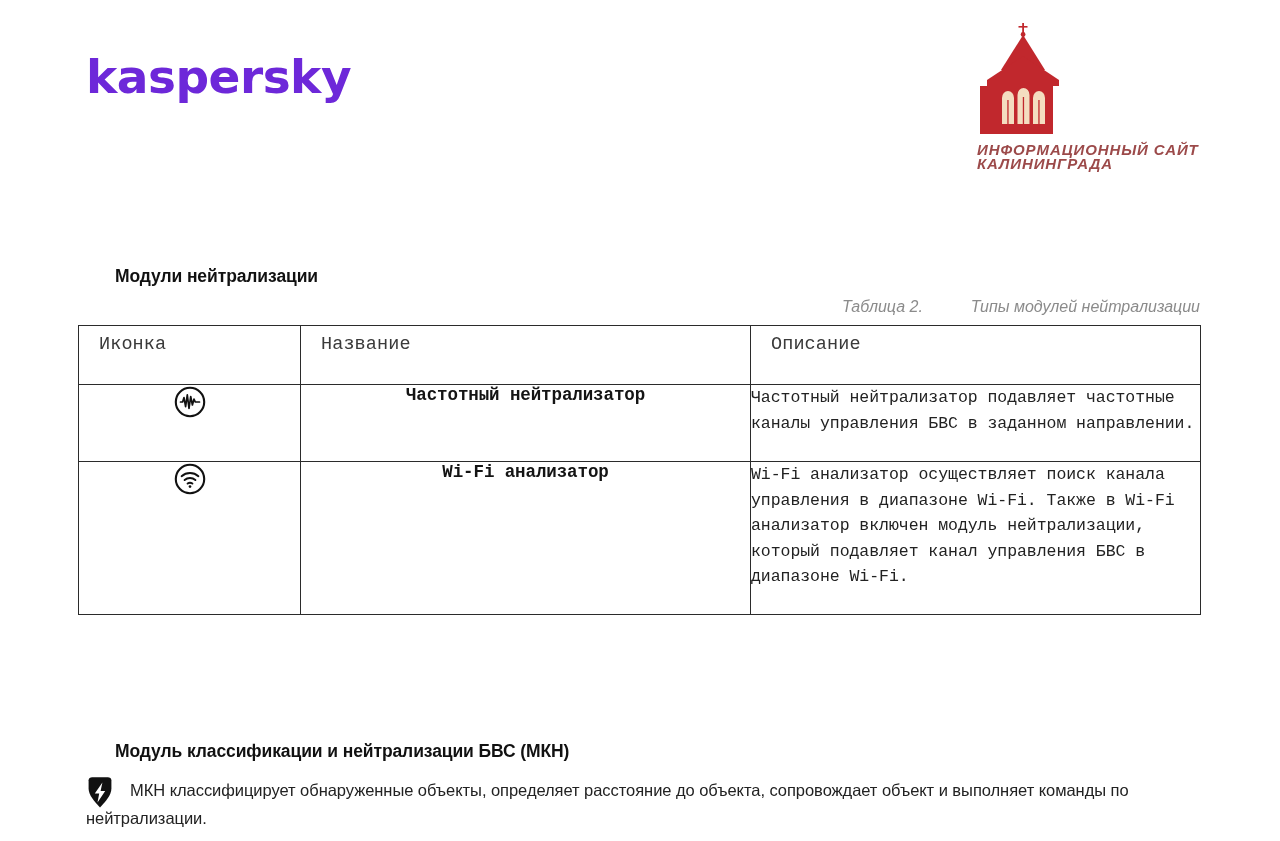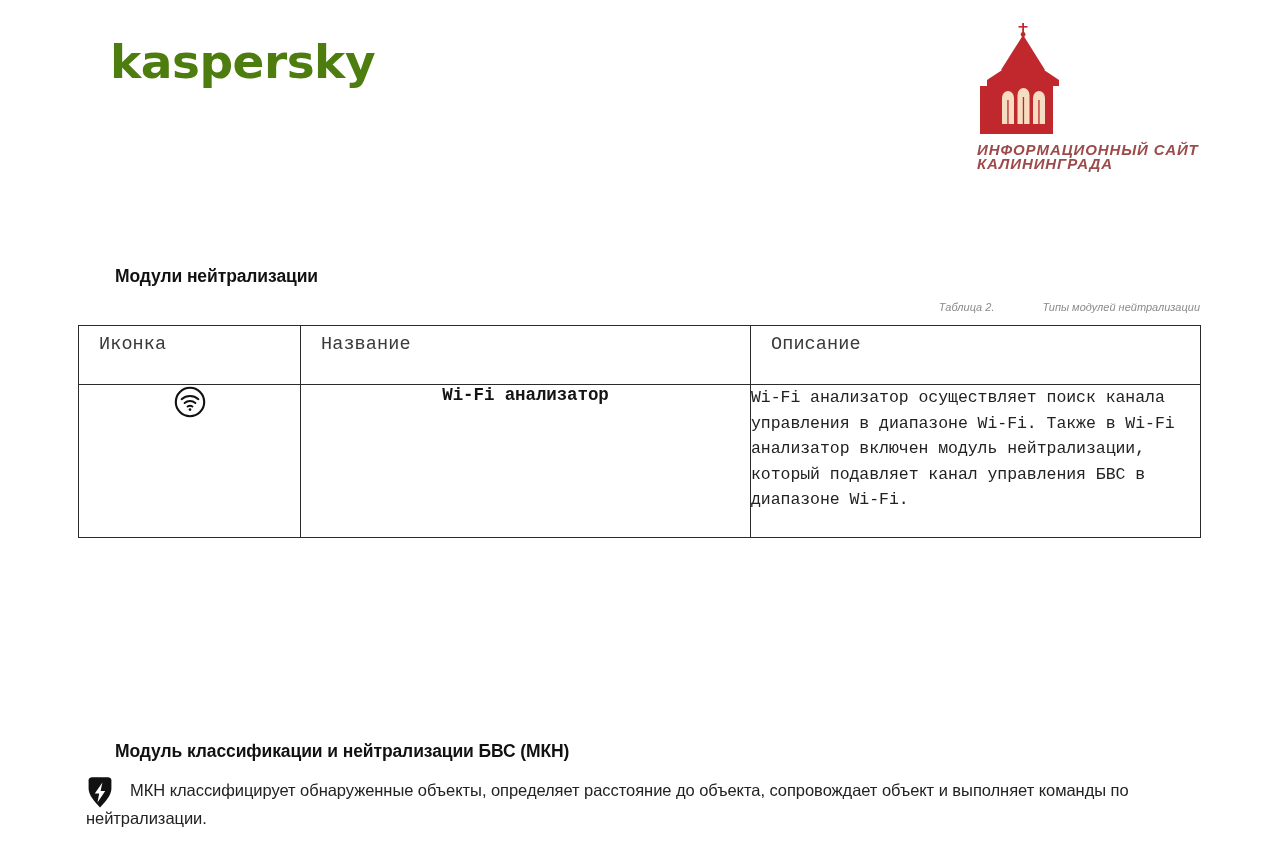--- a/index.html
+++ b/index.html
@@ -22,29 +22,28 @@
     position: absolute;
     top: 0;
     left: 0;
     width: 1280px;
     height: 200px;
   }
 
   .kaspersky-logo {
     position: absolute;
     left: 86px;
-    top: 34px;
+    top: 49px;
     font-size: 47px;
     line-height: 56px;
     font-weight: 700;
     letter-spacing: -0.5px;
-    color: #4d7c0f;
+    color: #6d28d9;
     font-family: "DejaVu Sans", "Liberation Sans", sans-serif;
     user-select: none;
-    margin-left: 24px;
   }
 
   .kalina-logo {
     position: absolute;
     left: 975px;
     top: 22px;
     width: 240px;
     height: 150px;
   }
   .kalina-tower {
@@ -96,21 +95,21 @@
     white-space: nowrap;
     margin-left: 29px;
   }
   #heading-modules { left: 86px; top: 265px; }
   #heading-mkn     { left: 86px; top: 740px; }
 
   .table-caption {
     position: absolute;
     right: 80px;
     top: 297px;
-    font-size: 11px;
+    font-size: 16px;
     line-height: 20px;
     font-style: italic;
     color: #8b8b8b;
     white-space: nowrap;
   }
   .table-caption .caption-num { margin-right: 48px; }
 
   
   .modules-table {
     position: absolute;
@@ -248,20 +247,30 @@
     </colgroup>
     <thead>
       <tr>
         <th>Иконка</th>
         <th>Название</th>
         <th>Описание</th>
       </tr>
     </thead>
     <tbody>
 
+      <tr class="row-freq">
+        <td class="cell-icon">
+          <svg class="icon-svg" width="34" height="34" viewBox="0 0 34 34" aria-hidden="true">
+            <circle cx="17" cy="17" r="14.2" fill="none" stroke="#111" stroke-width="2.1"></circle>
+            <path d="M7.5,17 L9.6,17 L11,12.6 L12.6,21.6 L14.3,9.8 L16,23.5 L17.7,11.5 L19.4,20 L21,14 L22.3,17 L26.5,17" fill="none" stroke="#111" stroke-width="1.7" stroke-linecap="round" stroke-linejoin="round"></path>
+          </svg>
+        </td>
+        <td class="cell-name">Частотный нейтрализатор</td>
+        <td class="cell-desc">Частотный нейтрализатор подавляет частотные каналы управления БВС в заданном направлении.</td>
+      </tr>
 
       <tr class="row-wifi">
         <td class="cell-icon">
           <svg class="icon-svg" width="34" height="34" viewBox="0 0 34 34" aria-hidden="true">
             <circle cx="17" cy="17" r="14.2" fill="none" stroke="#111" stroke-width="2.1"></circle>
             <path d="M8.6,14.2 a12.5,12.5 0 0 1 16.8,0" fill="none" stroke="#111" stroke-width="1.9" stroke-linecap="round"></path>
             <path d="M11.6,18 a8.2,8.2 0 0 1 10.8,0" fill="none" stroke="#111" stroke-width="1.9" stroke-linecap="round"></path>
             <path d="M14.6,21.6 a4,4 0 0 1 4.8,0" fill="none" stroke="#111" stroke-width="1.9" stroke-linecap="round"></path>
             <circle cx="17" cy="24.6" r="1.35" fill="#111"></circle>
           </svg>

